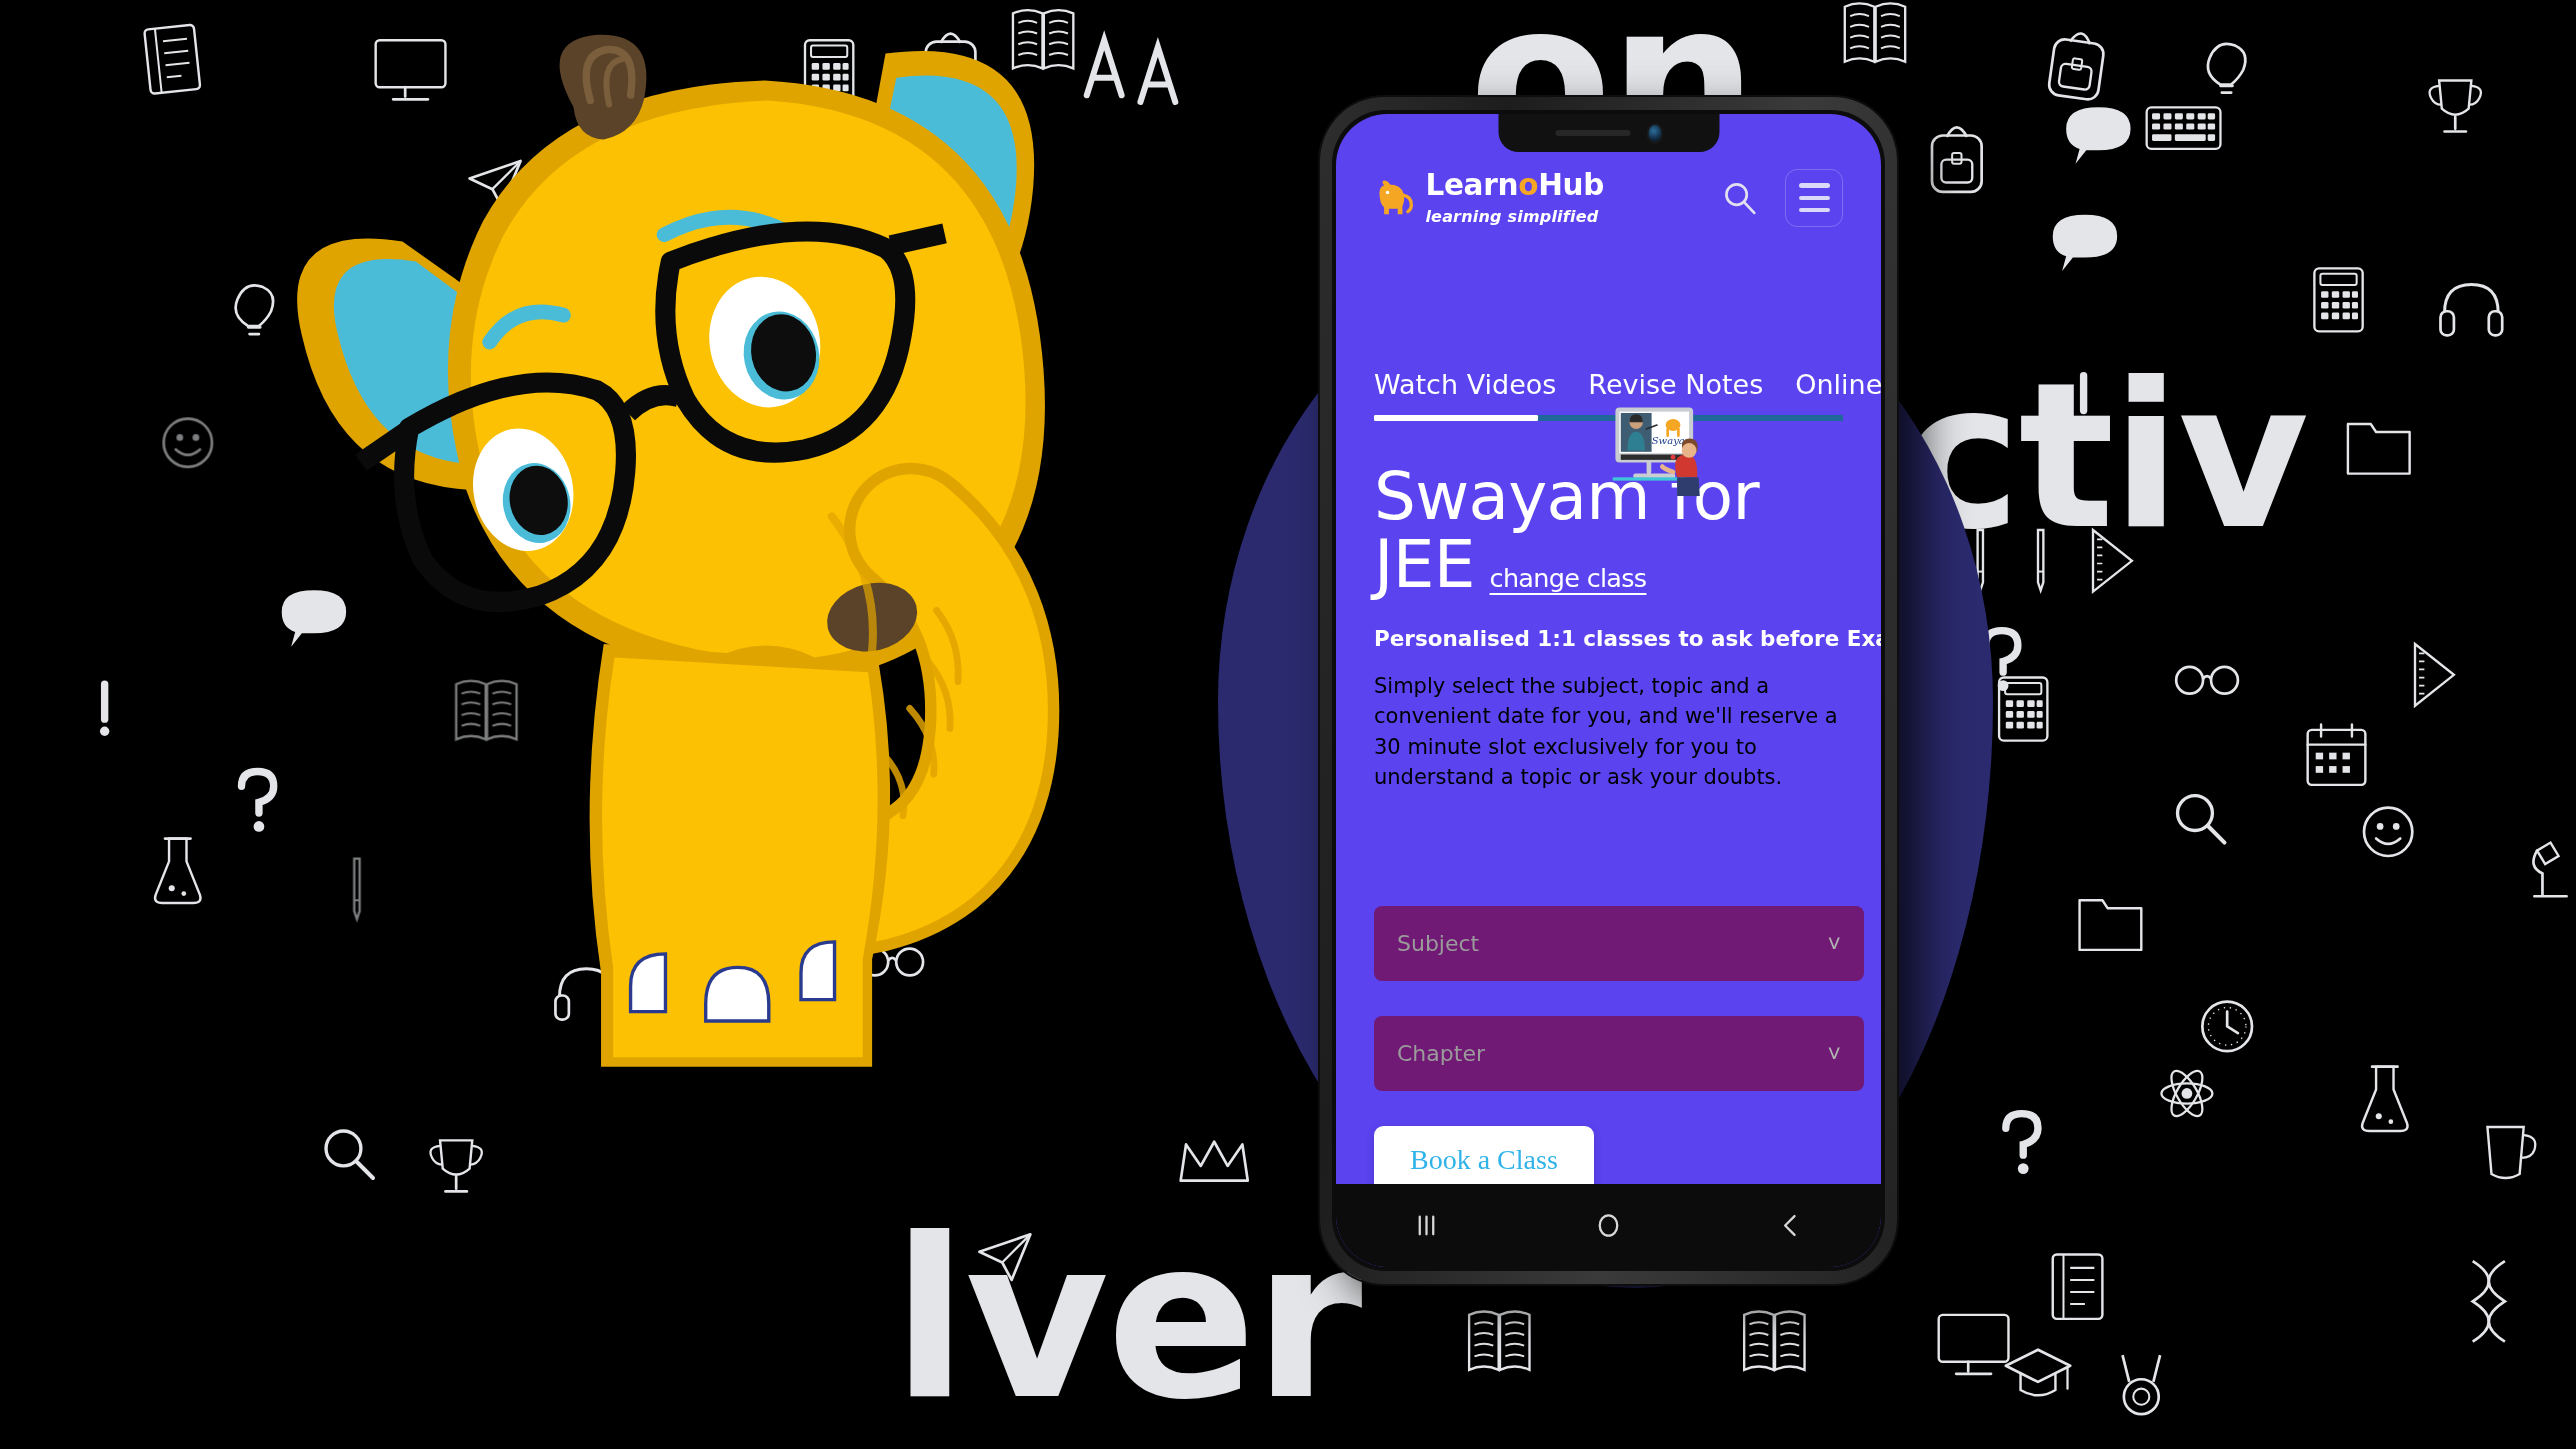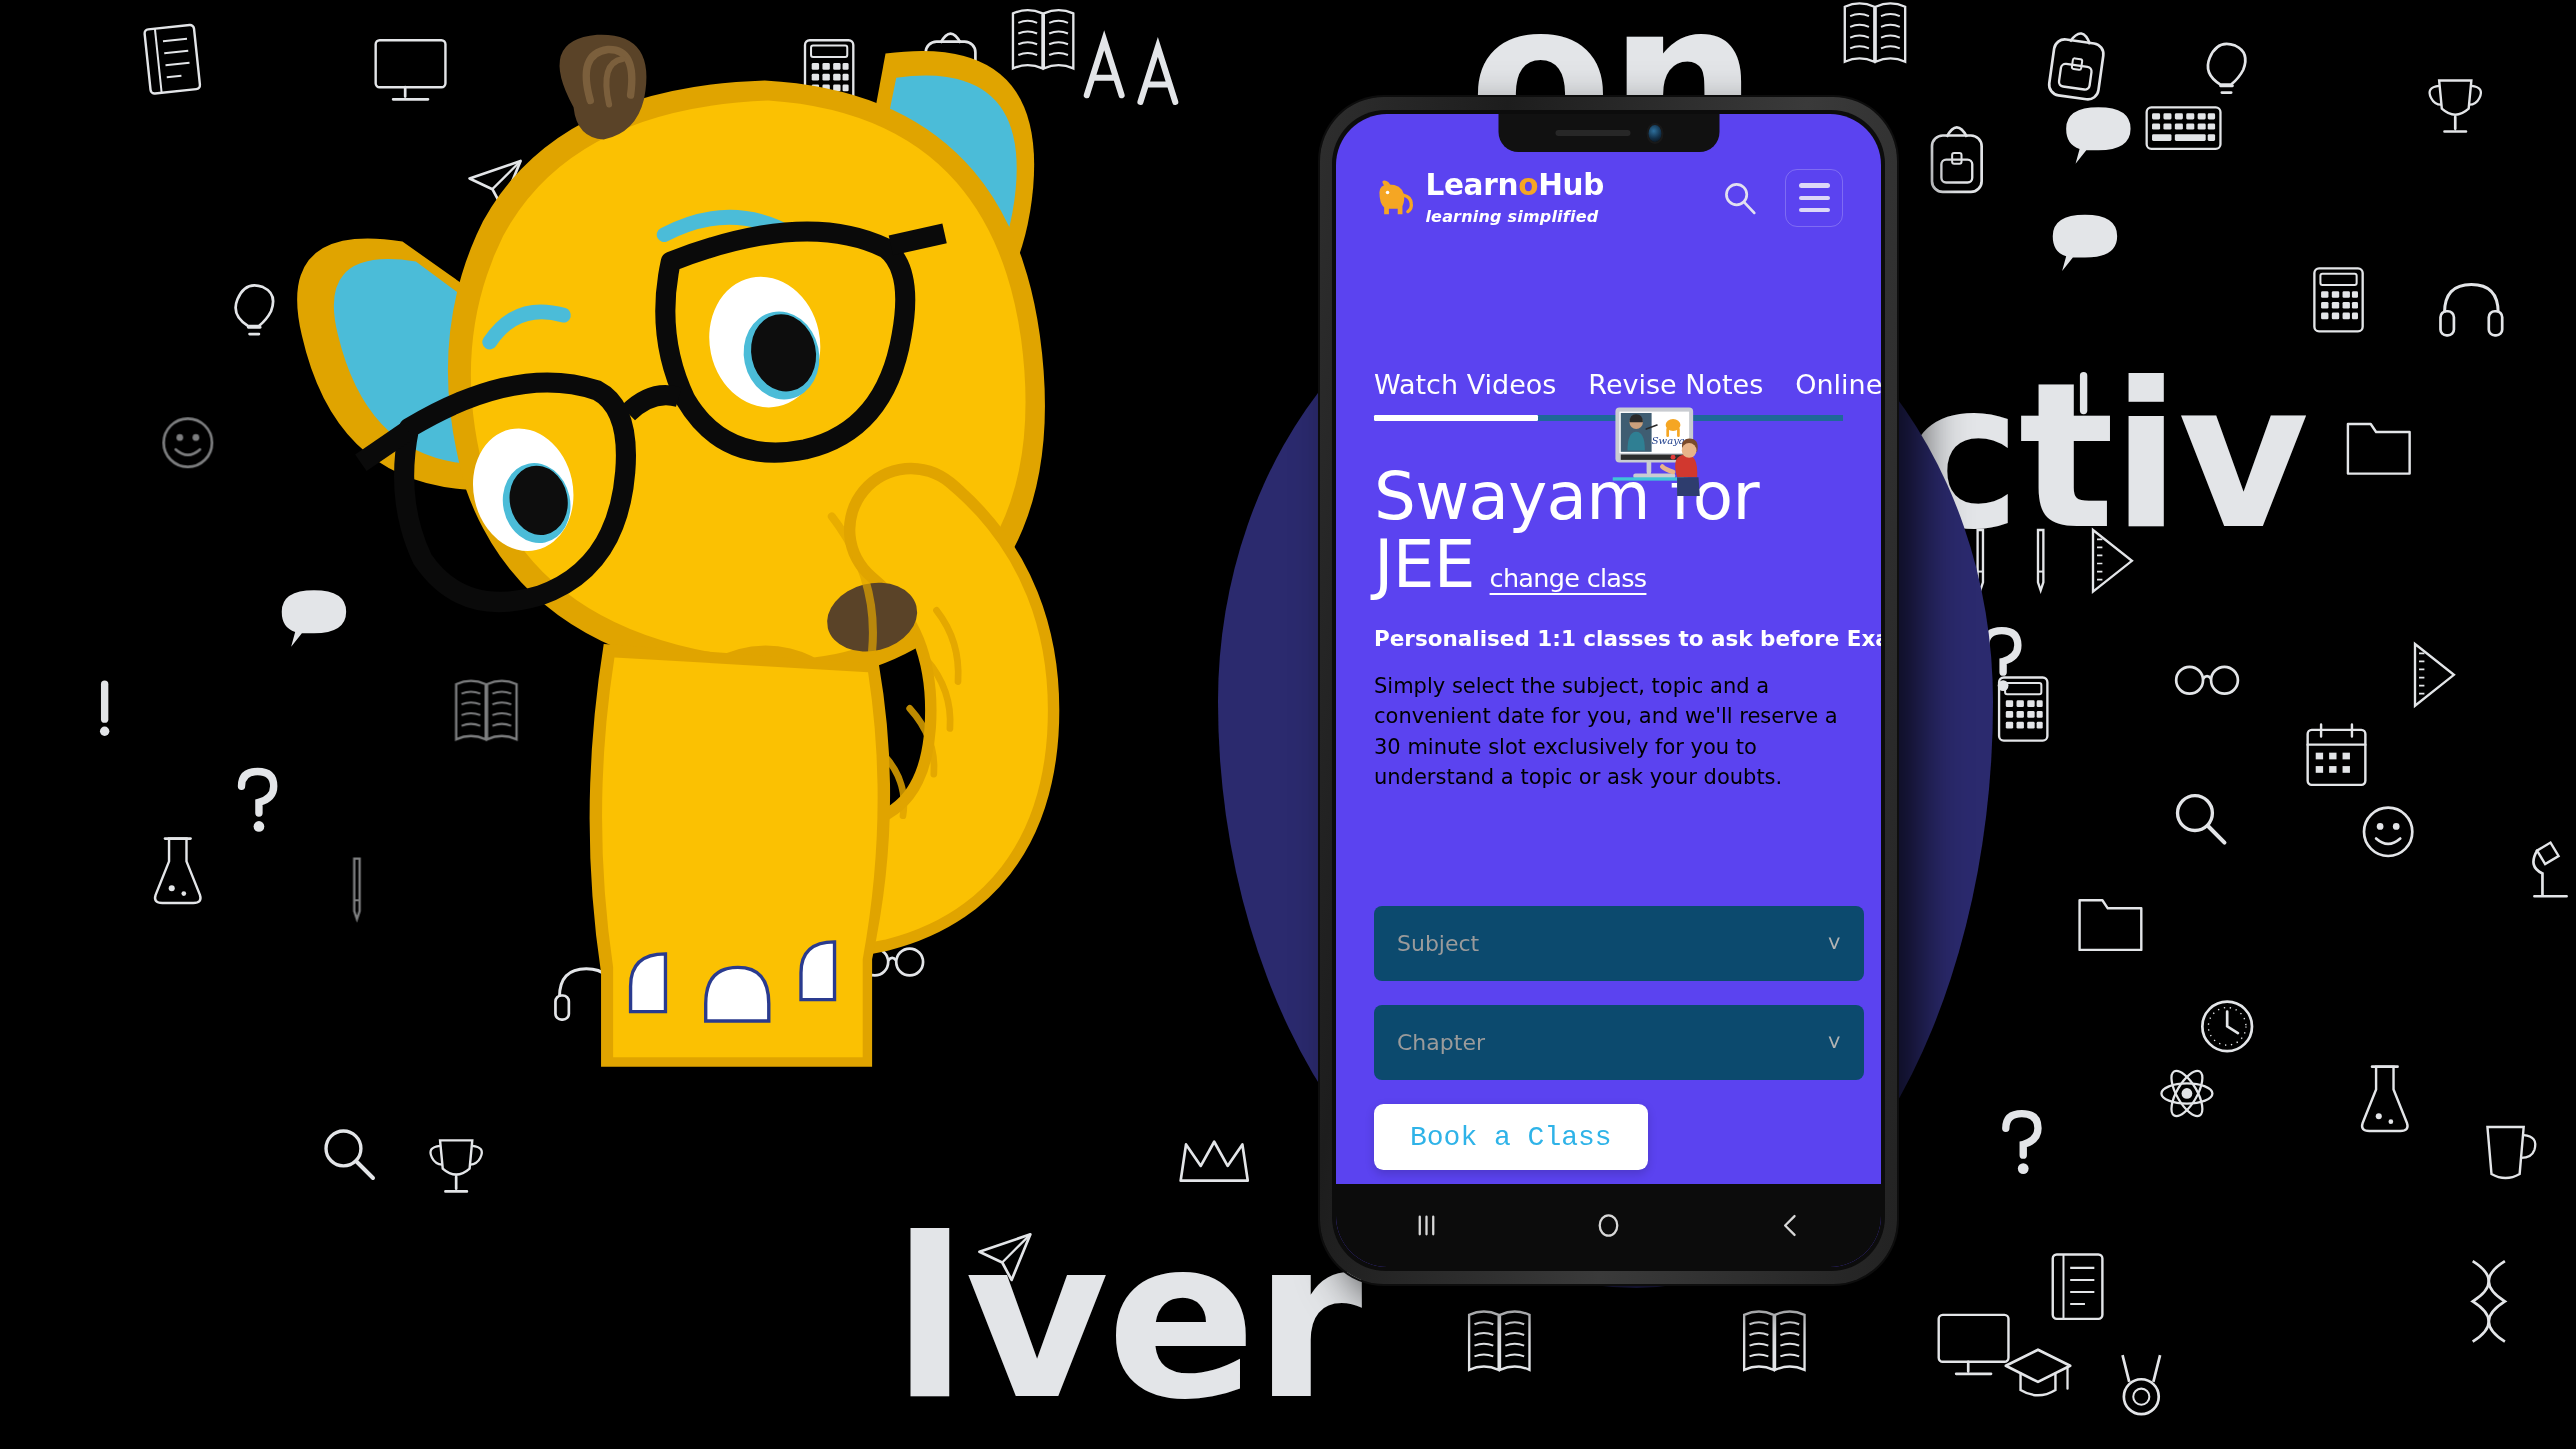--- a/index.html
+++ b/index.html
@@ -81,28 +81,28 @@
   #hero-lead { margin-top: 28px; font-family: "DejaVu Sans", sans-serif; font-weight: 700;
                font-size: 21.5px; color: #ffffff; white-space: nowrap; }
   #hero-desc { margin-top: 20px; font-family: "DejaVu Sans", sans-serif; font-size: 21px;
                line-height: 1.45; color: #000000; width: 470px; }
 
   
   #swayam-illustration { position: absolute; left: 262px; top: 288px; width: 134px; height: 101px; z-index: 5; }
 
   
   #booking-form { position: absolute; left: 38px; top: 792px; width: 490px; z-index: 3; }
-  .select-field { position: relative; width: 100%; height: 75px; background: #0c4a6e;
-                  border-radius: 8px; margin-bottom: 24px; display: flex; align-items: center;
+  .select-field { position: relative; width: 100%; height: 75px; background: #701a75;
+                  border-radius: 8px; margin-bottom: 35px; display: flex; align-items: center;
                   padding: 3px 23px; cursor: pointer; }
   .select-value { font-family: "DejaVu Sans", sans-serif; font-size: 22px; color: #9b9b9b; }
   .select-caret { position: absolute; right: 23px; top: 50%; transform: translateY(-50%);
                   font-size: 23px; color: #b3b3b3; line-height: 1; }
   #book-btn { background: #ffffff; border: none; border-radius: 9.4px; padding: 17.4px 36px;
-              font-family: Liberation Mono, monospace; font-size: 28px; color: #2fb3e8;
+              font-family: Liberation Serif, serif; font-size: 28px; color: #2fb3e8;
               cursor: pointer; box-shadow: 0 3.4px 9.4px rgba(0,0,0,.16); }
 
   
   #android-navbar { position: absolute; left: 0; bottom: 0; width: 100%; height: 83px;
                     background: #0c0c0c; display: flex; align-items: center;
                     justify-content: space-around; z-index: 6; }
   .nav-key { background: none; border: none; cursor: pointer; display: flex;
              align-items: center; justify-content: center; width: 101px; height: 100%; }
 
   

